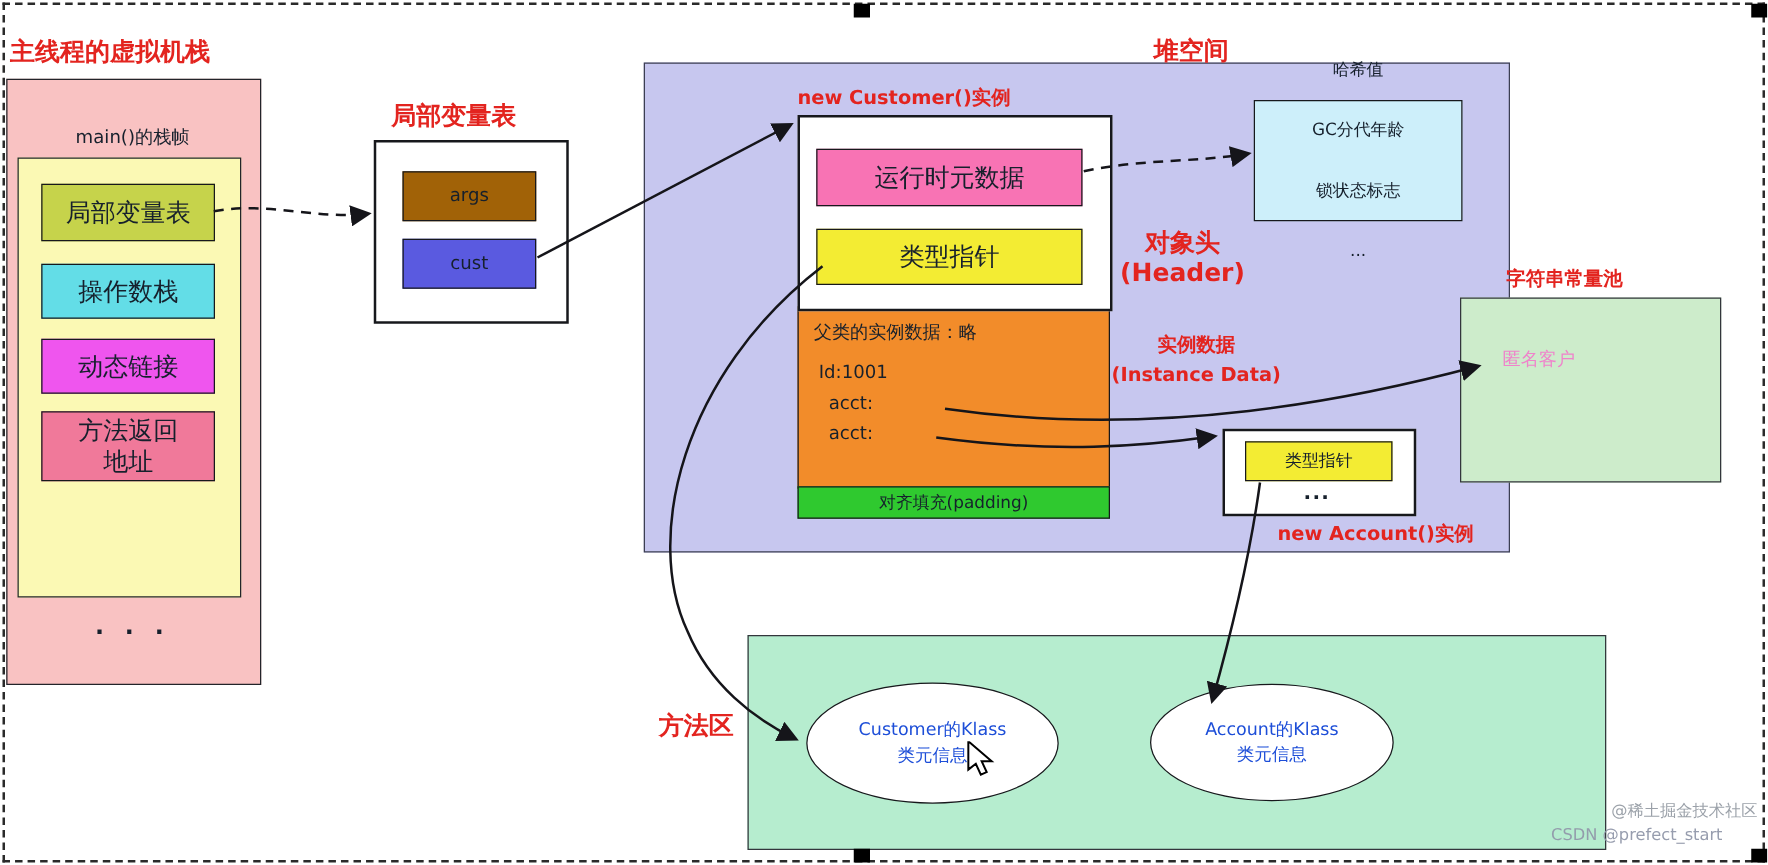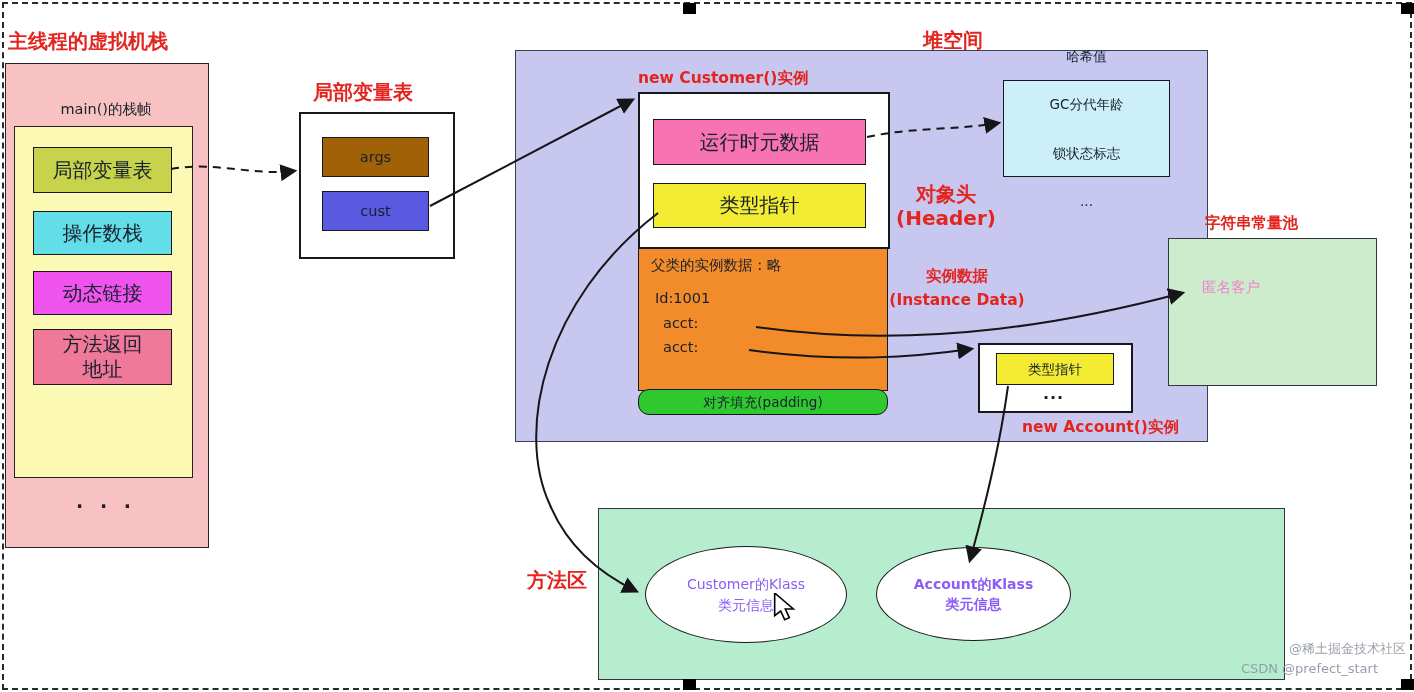--- a/index.html
+++ b/index.html
@@ -9,21 +9,21 @@
   .handle{position:absolute;width:13px;height:11px;background:#000;z-index:70;}
   .red-title{position:absolute;color:#e3241f;font-weight:bold;font-size:20px;white-space:nowrap;z-index:22;}
   .panel{position:absolute;border:1.5px solid #23242a;z-index:10;}
   .cell{position:absolute;border:1.5px solid #17181c;display:flex;align-items:center;justify-content:center;
         text-align:center;font-size:20px;color:#16202c;white-space:pre-line;z-index:20;line-height:1.25;}
   .thick{border-width:2px;}
   .txt{position:absolute;color:#16202c;font-size:14.5px;z-index:21;white-space:pre-line;}
   .center{text-align:center;display:flex;align-items:center;justify-content:center;}
   .ellipse{position:absolute;background:#fff;border:1.5px solid #17181c;border-radius:50%;
            display:flex;align-items:center;justify-content:center;text-align:center;
-           font-size:14px;color:#8b5cf6;z-index:20;line-height:1.45;white-space:pre-line;}
+           font-size:14px;color:#1d4ed8;z-index:20;line-height:1.45;white-space:pre-line;}
   .arrows{position:absolute;left:0;top:0;z-index:40;pointer-events:none;}
   .wm{position:absolute;font-size:13px;z-index:65;white-space:nowrap;}
   .hashlines{display:flex;flex-direction:column;align-items:center;justify-content:center;
              font-size:13.5px;color:#16202c;line-height:1.5;height:100%;gap:28px;}
 </style>
 </head>
 <body>
 
 <div class="canvas">
 
@@ -61,21 +61,21 @@
   <div class="cell thick" style="left:638px;top:92px;width:248px;height:153px;background:#fff;"></div>
   <div class="cell" style="left: 653px; top: 119px; width: 211px; height: 44px; background-color: rgb(248, 115, 180);">运行时元数据</div>
   <div class="cell" style="left: 653px; top: 183px; width: 211px; height: 43px; background-color: rgb(243, 236, 51);">类型指针</div>
 
   <div class="panel" style="left: 638px; top: 245px; width: 248px; height: 144px; border-color: rgb(23, 24, 28); background-color: rgb(242, 140, 42);"></div>
   <div class="txt" style="left:651px;top:256px;">父类的实例数据：略</div>
   <div class="txt" style="left:655px;top:290px;">Id:1001</div>
   <div class="txt" style="left:663px;top:315px;">acct:</div>
   <div class="txt" style="left:663px;top:339px;">acct:</div>
 
-  <div class="cell" style="left: 638px; top: 389px; width: 248px; height: 24px; font-size: 13.5px; background-color: rgb(47, 201, 47); border-radius: 11px;">对齐填充(padding)</div>
+  <div class="cell" style="left: 638px; top: 389px; width: 248px; height: 24px; font-size: 13.5px; background-color: rgb(47, 201, 47);">对齐填充(padding)</div>
 
   <div class="red-title" style="left:886px;top:264px;width:142px;text-align:center;font-size:15.5px;line-height:24px;white-space:pre-line;">实例数据
 (Instance Data)</div>
   <div class="red-title" style="left:890px;top:182px;width:112px;text-align:center;line-height:24px;white-space:pre-line;">对象头
 (Header)</div>
 
   <div class="panel" style="left: 1003px; top: 80px; width: 165px; height: 95px; border-color: rgb(23, 24, 28); background-color: rgb(205, 239, 250);">
     <div class="hashlines">
       <div>哈希值</div>
       <div>GC分代年龄</div>
@@ -90,21 +90,21 @@
 
   <div class="cell thick" style="left:978px;top:343px;width:151px;height:66px;background:#fff;"></div>
   <div class="cell" style="left: 996px; top: 353px; width: 116px; height: 30px; font-size: 13.5px; background-color: rgb(243, 236, 51);">类型指针</div>
   <div class="txt center" style="left:978px;top:384px;width:151px;font-weight:bold;font-size:16px;letter-spacing:1px;">...</div>
   <div class="red-title" style="left:1022px;top:417px;font-size:15.5px;">new Account()实例</div>
 
   <div class="red-title" style="left:483px;top:567px;margin-left:44px;">方法区</div>
   <div class="panel" style="left: 598px; top: 508px; width: 685px; height: 170px; border-color: rgb(51, 54, 60); background-color: rgb(182, 237, 207);"></div>
   <div class="ellipse" style="left:645px;top:546px;width:200px;height:95px;">Customer的Klass
 类元信息</div>
-  <div class="ellipse" style="left:876px;top:547px;width:193px;height:92px;font-weight:bold;">Account的Klass
+  <div class="ellipse" style="left:920px;top:547px;width:193px;height:92px;">Account的Klass
 类元信息</div>
 
   <svg class="arrows" width="1414" height="692" viewBox="0 0 1414 692">
     <defs>
       <marker id="arr" viewBox="0 0 10 10" refX="8" refY="5" markerWidth="8.5" markerHeight="8.5" orient="auto-start-reverse">
         <path d="M0,0 L10,5 L0,10 z" fill="#15151a"></path>
       </marker>
     </defs>
     <path d="M 171,169 C 213,161 255,176 294,171" stroke="#15151a" stroke-width="2" fill="none" stroke-dasharray="8 6" marker-end="url(#arr)"></path>
     <path d="M 430,206 L 632,100" stroke="#15151a" stroke-width="2" fill="none" marker-end="url(#arr)"></path>

